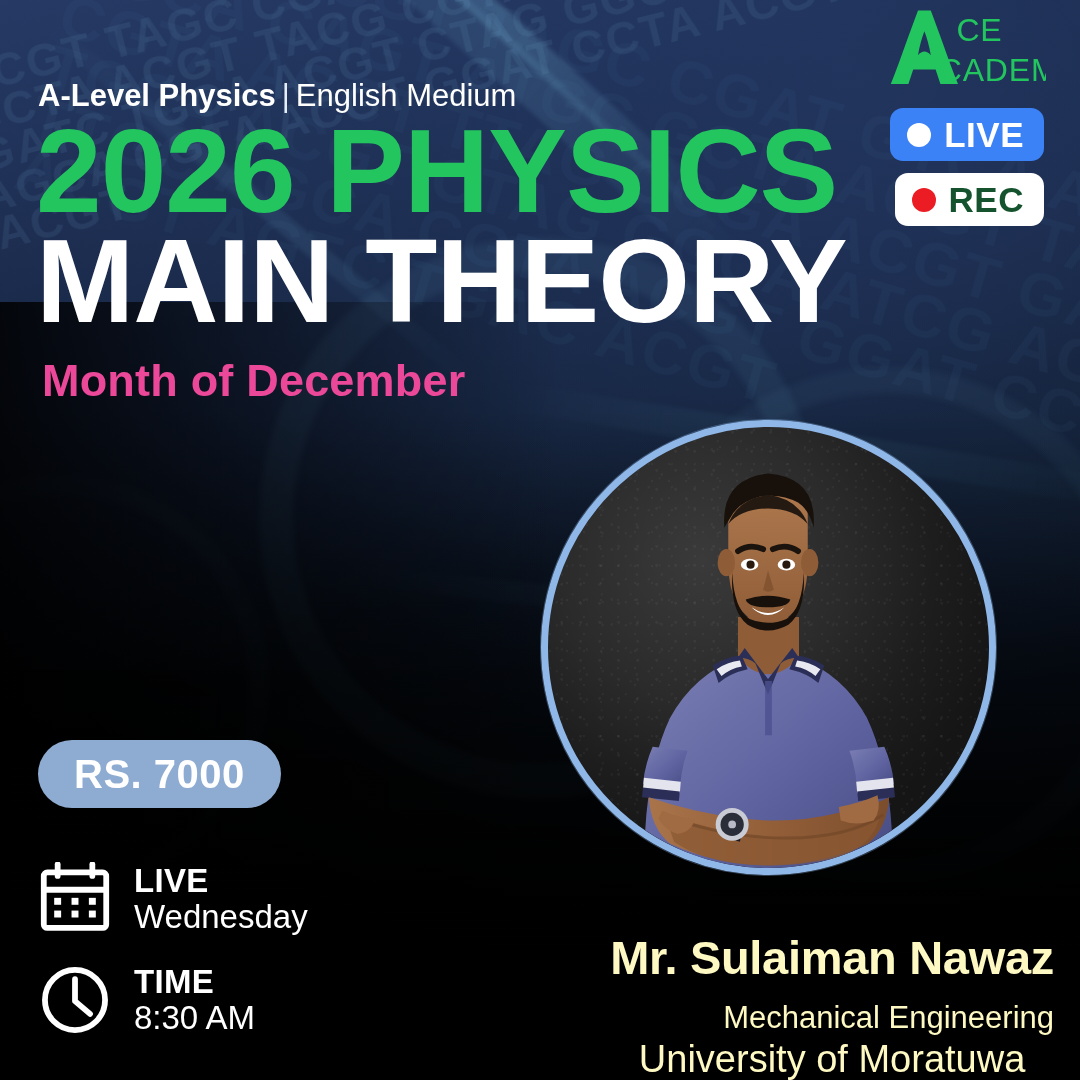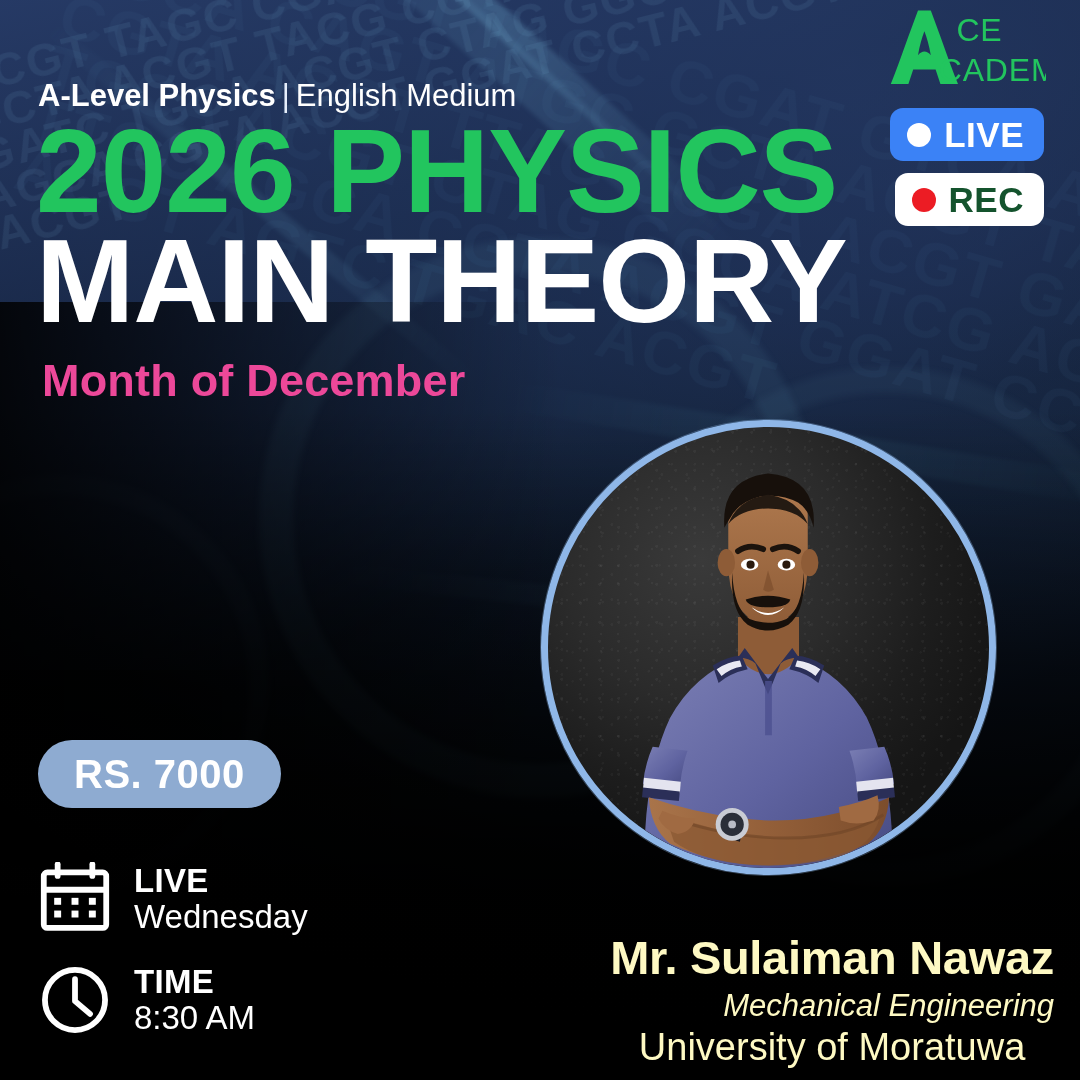--- a/index.html
+++ b/index.html
@@ -168,21 +168,21 @@
   }
   .pt-person { position:absolute; left:0; top:0; width:100%; height:100%; }
   .pt-person svg { display:block; width:100%; height:100%; }
 
   
   .instructor {
     position:absolute; right:26px; top:930px;
     text-align:right; color:#fef9c3; line-height:1.18;
   }
   .inst-name { font-size:47px; font-weight:700; letter-spacing:-.3px; }
-  .inst-dept { font-size:31px; font-weight:500; margin-top:3px;font-style:italic; }
+  .inst-dept { font-size:31px; font-weight:500; margin-top:15px; }
   .inst-uni  { font-size:38px; font-weight:500;text-align:center; }
 </style>
 </head>
 <body>
 
 <div id="poster">
 
   <div class="bg-base"></div>
   <div class="bg-blue-sheet"></div>
 

